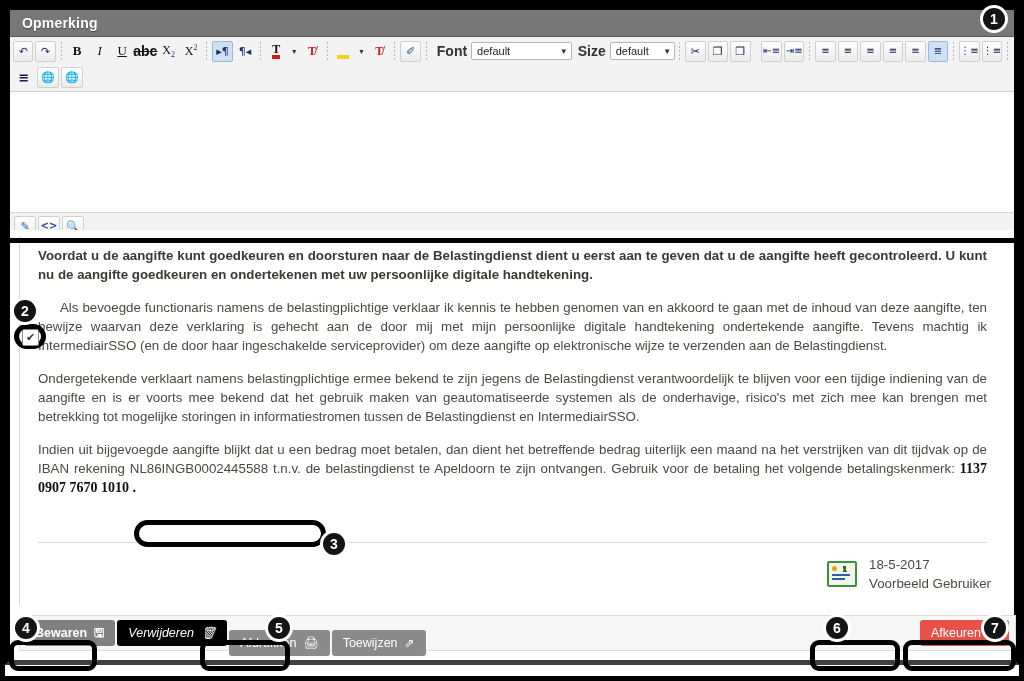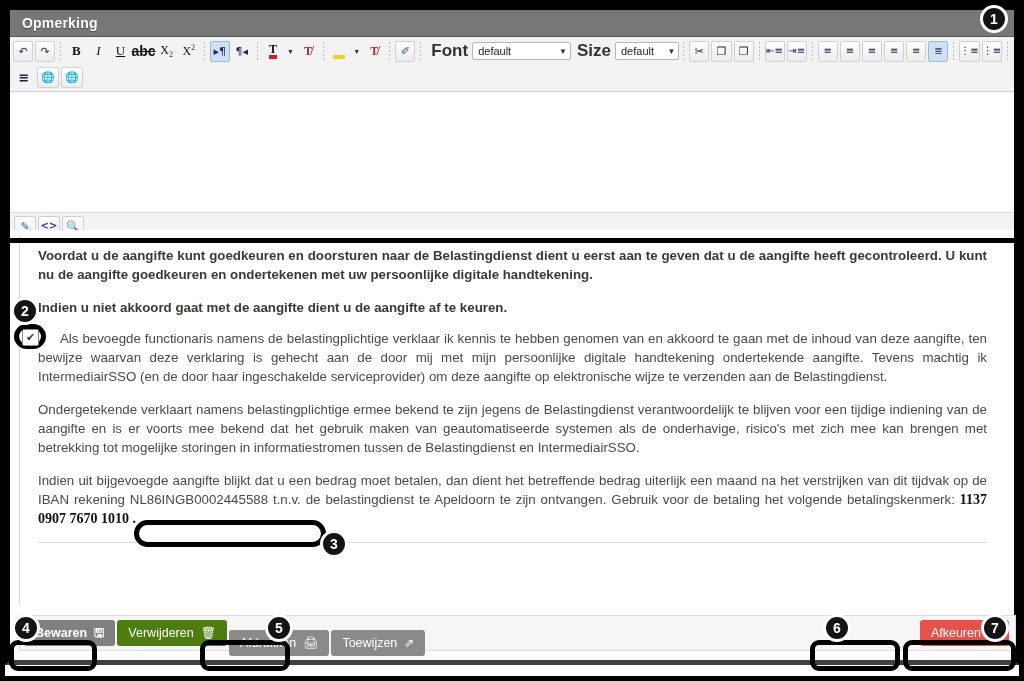--- a/index.html
+++ b/index.html
@@ -41,21 +41,21 @@
   .tb-btn{
     width:22px;height:21px;margin:0 1px;border:1px solid transparent;
     border-radius:2px;background:#f3f3f3;
     display:flex;align-items:center;justify-content:center;
     font-size:11px;color:#1a1a4a;box-sizing:border-box;
   }
   .tb-btn.boxed{border:1px solid #d0d0d0;background:linear-gradient(#ffffff,#ececec);}
   .tb-btn.active{background:#cfe0f4;border:1px solid #9cb8d8;}
   .tb-sep{width:1px;height:18px;margin:0 4px;
     background:repeating-linear-gradient(to bottom,#bbb 0 2px,transparent 2px 4px);}
-  .tb-label{font-size:17px;color:#333;font-weight:bold;margin:0 4px 0 6px;}
+  .tb-label{font-size:14px;color:#333;font-weight:bold;margin:0 4px 0 6px;}
   .tb-select{
     height:18px;border:1px solid #b5b5b5;background:#fff;border-radius:2px;
     display:flex;align-items:center;justify-content:space-between;
     font-size:11px;color:#222;padding:0 3px 0 5px;box-sizing:border-box;
   }
   .tb-select .cap{font-size:8px;color:#333;margin-left:6px;}
   .sel-font{width:108px;}
   .sel-size{width:70px;}
   .editor-canvas{
     height:120px;background:#ffffff;border-bottom:1px solid #d8d8d8;
@@ -129,21 +129,21 @@
     display:flex;align-items:center;padding:0 4px;
   }
   .btn{
     height:26px;border:none;border-radius:3px;color:#fff;
     font-size:12.5px;font-family:"Liberation Sans", sans-serif;
     display:flex;align-items:center;gap:7px;padding:0 11px;margin-right:2px;
     cursor:pointer;white-space:nowrap;
   }
   .btn.grey{background:#808080;font-weight:bold;}
   .btn.grey2{background:#8a8a8a;margin-top:20px;}
-  .btn.red{background:#4d7c0f;}
+  .btn.red{background:#000000;font-style:italic;}
   .btn.red-dark{background:#e8504a;}
   .btn.green{background:#49b04a;}
   .btn .bi{font-family:"DejaVu Sans", sans-serif;font-size:12px;line-height:1;}
   .spacer{flex:1;}
 
   
   .badge{
     position:absolute;width:28px;height:28px;border-radius:50%;
     background:#141414;border:3px solid #ffffff;
     color:#ffffff;font-size:14px;font-weight:bold;
@@ -312,33 +312,44 @@
           <span class="g" style="font-size:11px;color:#2a6ab0">🔍</span>
         </div>
     </div>
   </div>
 
   <div class="doc-panel">
     <div class="doc-inner">
 
       <p class="doc bold">Voordat u de aangifte kunt goedkeuren en doorsturen naar de Belastingdienst dient u eerst aan te geven dat u de aangifte heeft gecontroleerd. U kunt nu de aangifte goedkeuren en ondertekenen met uw persoonlijke digitale handtekening.</p>
 
-      <p class="doc bold tight">Indien u niet akkoord gaat met de aangifte dient u de aangifte af te keuren.</p>
 
       <p class="doc" style="text-indent:22px">Als bevoegde functionaris namens de belastingplichtige verklaar ik kennis te hebben genomen van en akkoord te gaan met de inhoud van deze aangifte, ten bewijze waarvan deze verklaring is gehecht aan de door mij met mijn persoonlijke digitale handtekening ondertekende aangifte. Tevens machtig ik IntermediairSSO (en de door haar ingeschakelde serviceprovider) om deze aangifte op elektronische wijze te verzenden aan de Belastingdienst.</p>
 
       <p class="doc">Ondergetekende verklaart namens belastingplichtige ermee bekend te zijn jegens de Belastingdienst verantwoordelijk te blijven voor een tijdige indiening van de aangifte en is er voorts mee bekend dat het gebruik maken van geautomatiseerde systemen als de onderhavige, risico's met zich mee kan brengen met betrekking tot mogelijke storingen in informatiestromen tussen de Belastingdienst en IntermediairSSO.</p>
 
       <p class="doc" style="margin-bottom:4px">
         <span>Indien uit bijgevoegde aangifte blijkt dat u een bedrag moet betalen, dan dient het betreffende bedrag uiterlijk een maand na het verstrijken van dit tijdvak op de IBAN rekening NL86INGB0002445588 t.n.v. de belastingdienst te Apeldoorn te zijn ontvangen. Gebruik voor de betaling het volgende betalingskenmerk:</span>
         <span class="pay-ref">1137 0907 7670 1010 .</span>
       </p>
 
       <div class="sig-sep"></div>
 
+      <div class="sig-row">
+        <div class="sig-icon">
+          <i class="dot"></i>
+            <i class="scribble"></i>
+            <i class="l1"></i>
+            <i class="l2"></i>
+        </div>
+        <div>
+          <div class="sig-text">18-5-2017</div>
+          <div class="sig-text">Voorbeeld Gebruiker</div>
+        </div>
+      </div>
     </div>
 
     <div class="btnbar">
       <div class="btn grey">
         <span>Bewaren</span>
         <span class="bi">🖫</span>
       </div>
       <div class="btn red">
         <span>Verwijderen</span>
         <span class="bi">🗑</span>

